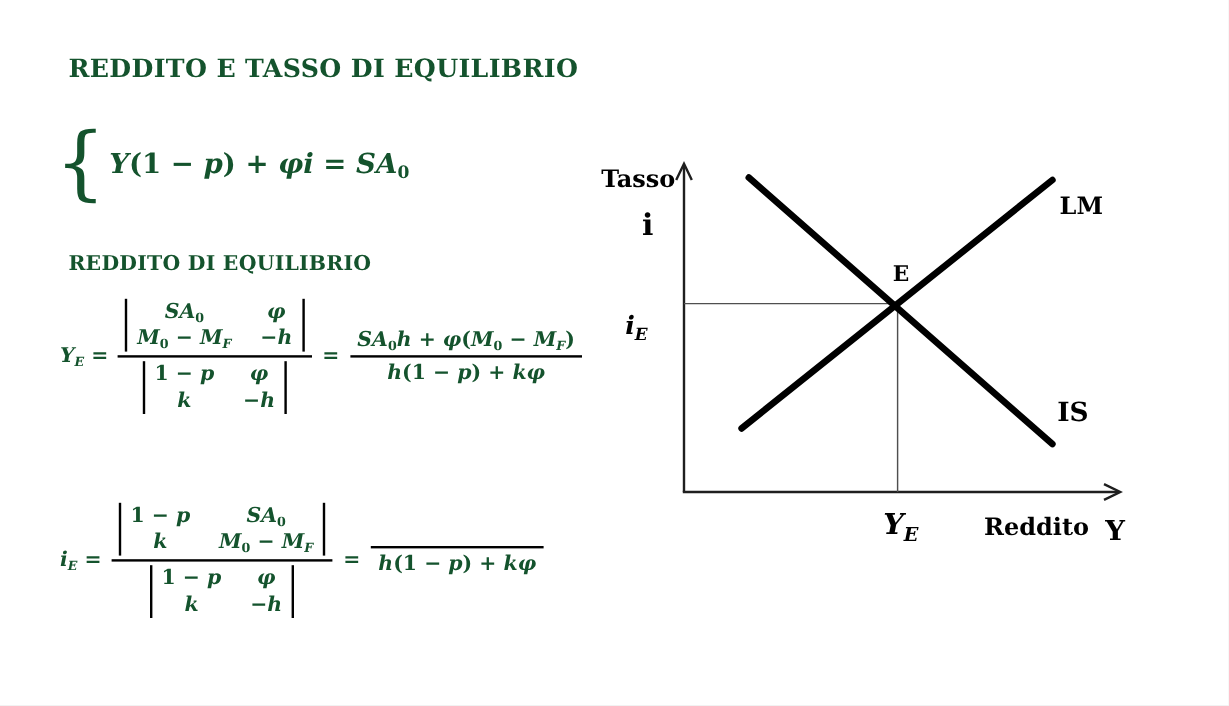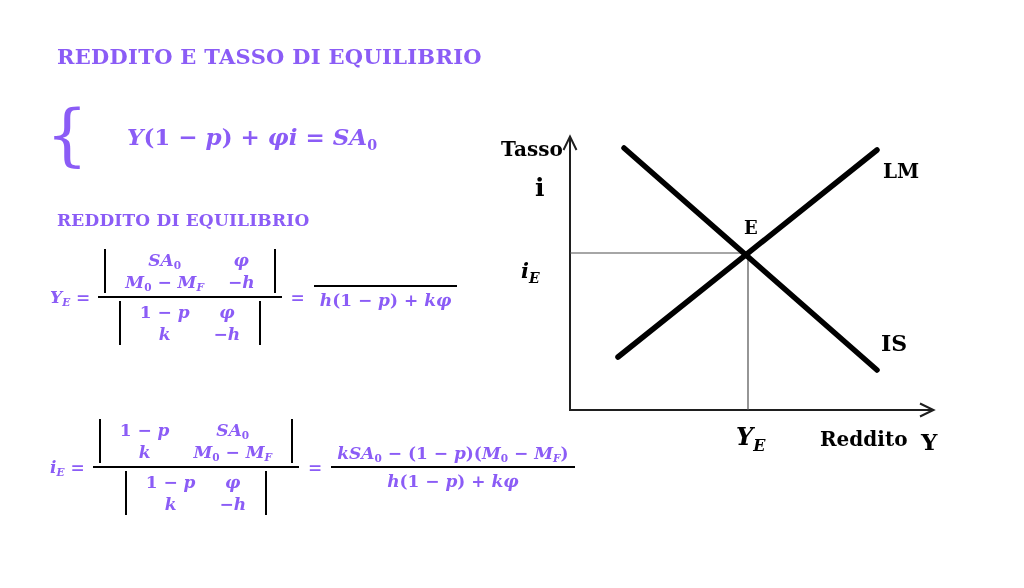--- a/index.html
+++ b/index.html
@@ -1,42 +1,42 @@
 <!DOCTYPE html>
 <html><head>
 <meta charset="utf-8">
 <style>
   html,body{margin:0;padding:0;background:#e8e8e8;}
   .slide{
     position:relative;width:1024px;height:588px;background:#ffffff;overflow:hidden;
-    font-family:"DejaVu Serif","Liberation Serif",serif;color:#8b5cf6;
+    font-family:"DejaVu Serif","Liberation Serif",serif;color:#14532d;
   }
   .title{
     position:absolute;left:57px;top:44px;font-size:21px;font-weight:bold;letter-spacing:.3px;
   }
   .subheading{
     position:absolute;font-size:17px;font-weight:bold;letter-spacing:.2px;
   }
   
   .math{font-weight:bold;font-style:italic;font-family:"DejaVu Serif","Liberation Serif",serif;}
   .math .up{font-style:normal;}
   .math sub{font-size:62%;line-height:0;vertical-align:-0.32em;font-style:italic;}
   .math sub.up{font-style:normal;}
   .eq-row{position:absolute;display:flex;align-items:center;gap:8px;font-size:17px;}
   .equals{font-style:normal;padding:0 1px;}
   .frac{display:inline-flex;flex-direction:column;align-items:center;}
   .frac .num,.frac .den{padding:1px 6px;white-space:nowrap;text-align:center;}
   .frac-bar{align-self:stretch;height:0;border-top:2.2px solid #000;margin:2px 0;}
-  .det{display:inline-block;border-left:2.2px solid #000;border-right:2.2px solid #000;padding:1px 19px;}
+  .det{display:inline-block;border-left:2.2px solid #000;border-right:2.2px solid #000;padding:1px 8px;}
   .det-grid{display:grid;grid-template-columns:auto auto;column-gap:24px;row-gap:2px;justify-items:center;align-items:center;}
   .det-cell{white-space:nowrap;}
   
   .system{position:absolute;left:46px;top:105px;display:flex;align-items:center;}
   .brace{font-style:normal;font-weight:normal;font-size:66px;line-height:.95;margin-right:3px;transform:scaleY(1.02);}
-  .sys-lines{display:flex;flex-direction:row;gap:5px;font-size:23px;line-height:1.2;white-space:nowrap;margin-left:36px;}
+  .sys-lines{display:flex;flex-direction:row;gap:5px;font-size:23px;line-height:1.2;white-space:nowrap;}
   
   .diagram{position:absolute;left:478px;top:123px;width:486px;height:350px;}
   .diagram text{font-family:"DejaVu Serif","Liberation Serif",serif;font-weight:bold;fill:#000;}
   .axis{stroke:#1f1f1f;stroke-width:2;fill:none;}
   .helper{stroke:#4f4f4f;stroke-width:1.2;fill:none;}
   .curve{stroke:#000;stroke-width:5.5;stroke-linecap:round;fill:none;}
 </style>
 </head>
 <body>
 
@@ -69,20 +69,21 @@
         <span class="det"><span class="det-grid">
           <span class="det-cell"><span class="up">1 − </span><span>p</span></span>
           <span class="det-cell"><span>φ</span></span>
           <span class="det-cell"><span>k</span></span>
           <span class="det-cell"><span class="up">−</span><span>h</span></span>
         </span></span>
       </span>
     </span>
     <span class="equals">=</span>
     <span class="frac">
+      <span class="num"><span>SA</span><sub class="up">0</sub><span>h</span><span class="up"> + </span><span>φ</span><span class="up">(</span><span>M</span><sub class="up">0</sub><span class="up"> − </span><span>M</span><sub>F</sub><span class="up">)</span></span>
       <span class="frac-bar"></span>
       <span class="den"><span>h</span><span class="up">(1 − </span><span>p</span><span class="up">) + </span><span>kφ</span></span>
     </span>
   </div>
 
 
   <div class="eq-row math" style="left:50px;top:418px">
     <span class="lhs"><span>i</span><sub>E</sub><span class="up"> =</span></span>
     <span class="frac">
       <span class="num">
@@ -98,21 +99,20 @@
         <span class="det"><span class="det-grid">
           <span class="det-cell"><span class="up">1 − </span><span>p</span></span>
           <span class="det-cell"><span>φ</span></span>
           <span class="det-cell"><span>k</span></span>
           <span class="det-cell"><span class="up">−</span><span>h</span></span>
         </span></span>
       </span>
     </span>
     <span class="equals">=</span>
     <span class="frac">
-      <span class="num"><span>kSA</span><sub class="up">0</sub><span class="up"> − (1 − </span><span>p</span><span class="up">)(</span><span>M</span><sub class="up">0</sub><span class="up"> − </span><span>M</span><sub>F</sub><span class="up">)</span></span>
       <span class="frac-bar"></span>
       <span class="den"><span>h</span><span class="up">(1 − </span><span>p</span><span class="up">) + </span><span>kφ</span></span>
     </span>
   </div>
 
   <svg class="diagram" viewBox="478 123 486 350">
     <line x1="570" y1="138" x2="570" y2="410" class="axis"></line>
     <polyline points="563.5,150 570,136.5 576.5,150" class="axis"></polyline>
     <line x1="569" y1="410" x2="932" y2="410" class="axis"></line>
     <polyline points="920,403.5 933.5,410 920,416.5" class="axis"></polyline>

